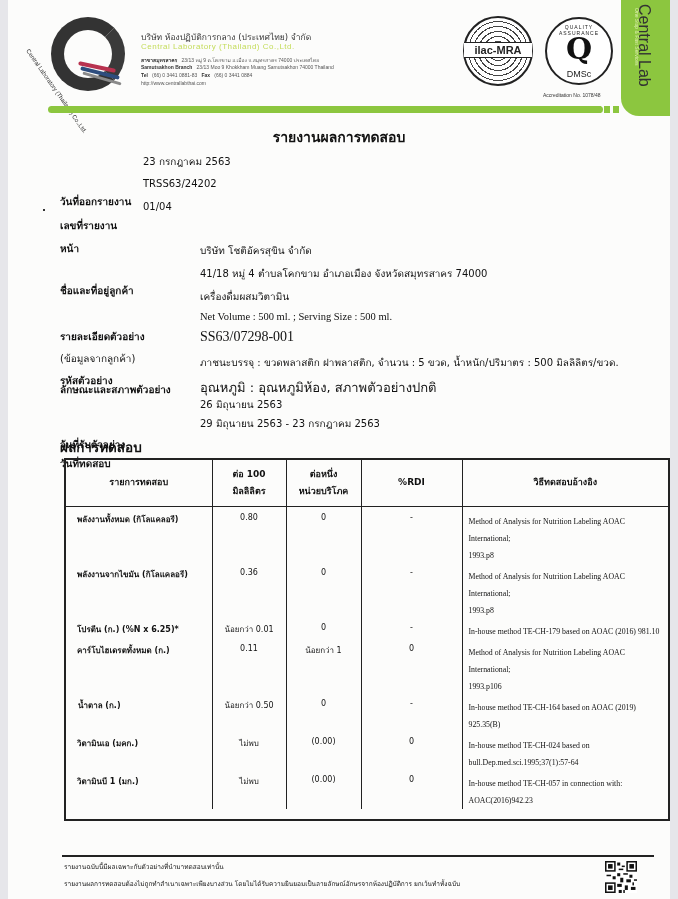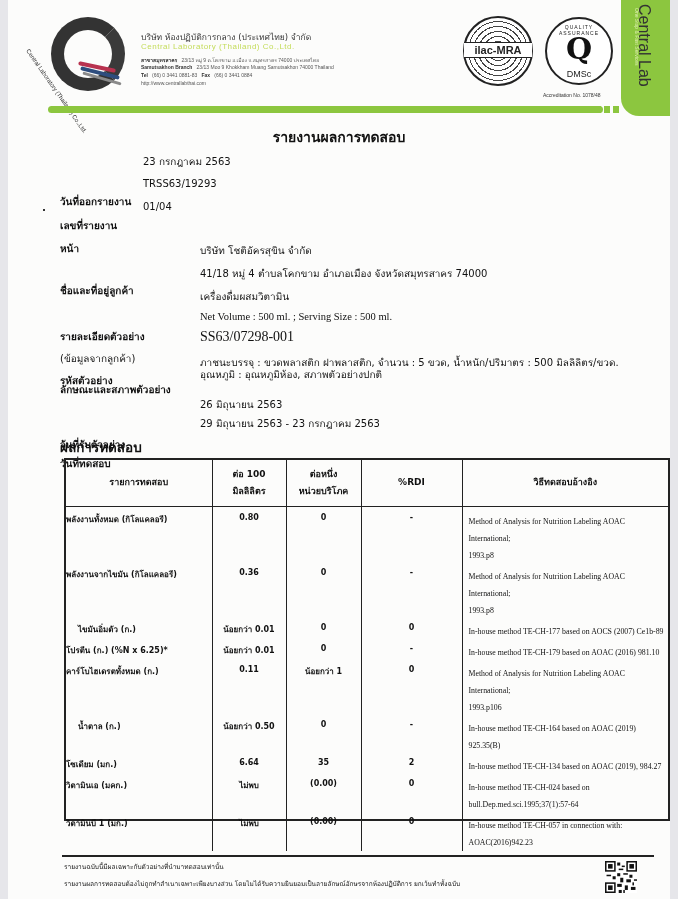--- a/index.html
+++ b/index.html
@@ -75,22 +75,22 @@
     position: absolute; left: 56px; top: 458px; width: 606px; height: 363px;
     border: 2px solid #222;
   }
   .results table { width: 100%; border-collapse: collapse; font-size: 8.5px; }
   .results th { font-family: "DejaVu Sans", sans-serif; font-size: 9px; font-weight: bold; border: 1.5px solid #222; border-top: none; text-align: center; height: 46px; vertical-align: middle; line-height: 17px; }
   .results th:first-child { border-left: none; }
   .results th:last-child { border-right: none; }
   .results td { border-left: 1.5px solid #222; border-right: 1.5px solid #222; vertical-align: top; padding-top: 4px; }
   .results td:first-child { border-left: none; }
   .results td:last-child { border-right: none; margin-top: 16px; }
-  .c-item { width: 146px; padding-left: 0; font-family: "DejaVu Sans", sans-serif; font-weight: bold; font-size: 8px; }
-  .c-num { text-align: center; font-family: "DejaVu Sans", sans-serif; font-size: 8px; font-weight: bold; }
+  .c-item { width: 146px; padding-left: 11px; font-family: "DejaVu Sans", sans-serif; font-weight: bold; font-size: 8px; }
+  .c-num { text-align: center; font-family: "DejaVu Sans", sans-serif; font-size: 8px; }
   .c-per100 { width: 74px; margin-left: 12px; } .c-serv { width: 75px; } .c-rdi { width: 101px; }
   .c-method { padding-left: 6px; font-family: "Liberation Serif", serif; font-size: 7.8px; line-height: 17px; }
   .c-item.indent { padding-left: 12px; } .rh2 { height: 34px; } .rh-s { height: 17px; }
   .results tr.first td { padding-top: 6px; }
   
   .foot-line { position: absolute; left: 54px; top: 855px; width: 592px; height: 1.5px; background: #222; }
   .foot1, .foot2, .foot3 { position: absolute; left: 56px; font-family: "DejaVu Sans", sans-serif; font-size: 6.5px; white-space: nowrap; }
   .foot1 { top: 862px; } .foot2 { top: 879px; }
   .qr { position: absolute; left: 597px; top: 861px; width: 32px; height: 32px; }
   .dot { position: absolute; left: 35px; top: 209px; width: 2px; height: 2px; background: #333; }
@@ -142,39 +142,39 @@
     <div class="green-bar"></div>
   </div>
 
   <div class="dot"></div>
 
   <div class="doc-title">รายงานผลการทดสอบ</div>
 
   <div class="kv kv-label lbl1" style="top:154px">วันที่ออกรายงาน</div>
   <div class="kv kv-val val1" style="top:154px">23 กรกฎาคม 2563</div>
   <div class="kv kv-label lbl1" style="top:178px">เลขที่รายงาน</div>
-  <div class="kv kv-val val1" style="top:178px">TRSS63/19293</div>
+  <div class="kv kv-val val1" style="top:178px">TRSS63/24202</div>
   <div class="kv kv-label lbl1" style="top:201px">หน้า</div>
   <div class="kv kv-val val1" style="top:201px">01/04</div>
 
   <div class="kv kv-label lbl2" style="top:243px">ชื่อและที่อยู่ลูกค้า</div>
   <div class="kv kv-val val2" style="top:243px">บริษัท โชติอัครสุขิน จำกัด</div>
   <div class="kv kv-val val2" style="top:266px">41/18 หมู่ 4 ตำบลโคกขาม อำเภอเมือง จังหวัดสมุทรสาคร 74000</div>
 
   <div class="kv kv-label lbl2" style="top:289px">รายละเอียดตัวอย่าง</div>
   <div class="kv kv-val val2" style="top:289px">เครื่องดื่มผสมวิตามิน</div>
   <div class="kv kv-label lbl2" style="top:311px;font-weight:normal">(ข้อมูลจากลูกค้า)</div>
   <div class="kv kv-val val2" style="top:311px;font-family:'Liberation Serif',serif;font-size:10.5px">Net Volume : 500 ml. ; Serving Size : 500 ml.</div>
 
   <div class="kv kv-label lbl2" style="top:333px">รหัสตัวอย่าง</div>
   <div class="kv kv-val val2" style="top:329px;font-family:'Liberation Serif',serif;font-size:14px">SS63/07298-001</div>
 
   <div class="kv kv-label lbl2" style="top:342px">ลักษณะและสภาพตัวอย่าง</div>
   <div class="kv kv-val val2" style="top:355px;font-size:10px">ภาชนะบรรจุ : ขวดพลาสติก ฝาพลาสติก, จำนวน : 5 ขวด, น้ำหนัก/ปริมาตร : 500 มิลลิลิตร/ขวด.</div>
-  <div class="kv kv-val val2" style="top:367px;font-size:10px">อุณหภูมิ : อุณหภูมิห้อง, สภาพตัวอย่างปกติ</div>
+  <div class="kv kv-val val2" style="top:377px;font-size:13px">อุณหภูมิ : อุณหภูมิห้อง, สภาพตัวอย่างปกติ</div>
 
   <div class="kv kv-label lbl2" style="top:397px">วันที่รับตัวอย่าง</div>
   <div class="kv kv-val val2" style="top:397px">26 มิถุนายน 2563</div>
   <div class="kv kv-label lbl2" style="top:416px">วันที่ทดสอบ</div>
   <div class="kv kv-val val2" style="top:416px">29 มิถุนายน 2563 - 23 กรกฎาคม 2563</div>
 
   <div class="section-title">ผลการทดสอบ</div>
 
   <div class="results">
     <table>
@@ -208,29 +208,20 @@
             <td class="c-item">พลังงานจากไขมัน (กิโลแคลอรี)</td>
             <td class="c-num c-per100">0.36</td>
             <td class="c-num c-serv">0</td>
             <td class="c-num c-rdi">-</td>
             <td class="c-method">
               <div>Method of Analysis for Nutrition Labeling AOAC International;</div>
               <div>1993.p8</div>
             </td>
           </tr>
           <tr class="rh-s">
-            <td class="c-item indent">ไขมันอิ่มตัว (ก.)</td>
-            <td class="c-num c-per100">น้อยกว่า 0.01</td>
-            <td class="c-num c-serv">0</td>
-            <td class="c-num c-rdi">0</td>
-            <td class="c-method">
-              <div>In-house method TE-CH-177 based on AOCS (2007) Ce1b-89</div>
-            </td>
-          </tr>
-          <tr class="rh-s">
             <td class="c-item">โปรตีน (ก.) (%N x 6.25)*</td>
             <td class="c-num c-per100">น้อยกว่า 0.01</td>
             <td class="c-num c-serv">0</td>
             <td class="c-num c-rdi">-</td>
             <td class="c-method">
               <div>In-house method TE-CH-179 based on AOAC (2016) 981.10</div>
             </td>
           </tr>
           <tr class="rh2">
             <td class="c-item">คาร์โบไฮเดรตทั้งหมด (ก.)</td>
@@ -242,29 +233,20 @@
               <div>1993.p106</div>
             </td>
           </tr>
           <tr class="rh-s">
             <td class="c-item indent">น้ำตาล (ก.)</td>
             <td class="c-num c-per100">น้อยกว่า 0.50</td>
             <td class="c-num c-serv">0</td>
             <td class="c-num c-rdi">-</td>
             <td class="c-method">
               <div>In-house method TE-CH-164 based on AOAC (2019) 925.35(B)</div>
-            </td>
-          </tr>
-          <tr class="rh-s">
-            <td class="c-item">โซเดียม (มก.)</td>
-            <td class="c-num c-per100">6.64</td>
-            <td class="c-num c-serv">35</td>
-            <td class="c-num c-rdi">2</td>
-            <td class="c-method">
-              <div>In-house method TE-CH-134 based on AOAC (2019), 984.27</div>
             </td>
           </tr>
           <tr class="rh2">
             <td class="c-item">วิตามินเอ (มคก.)</td>
             <td class="c-num c-per100">ไม่พบ</td>
             <td class="c-num c-serv">(0.00)</td>
             <td class="c-num c-rdi">0</td>
             <td class="c-method">
               <div>In-house method TE-CH-024 based on</div>
               <div>bull.Dep.med.sci.1995;37(1):57-64</div>

